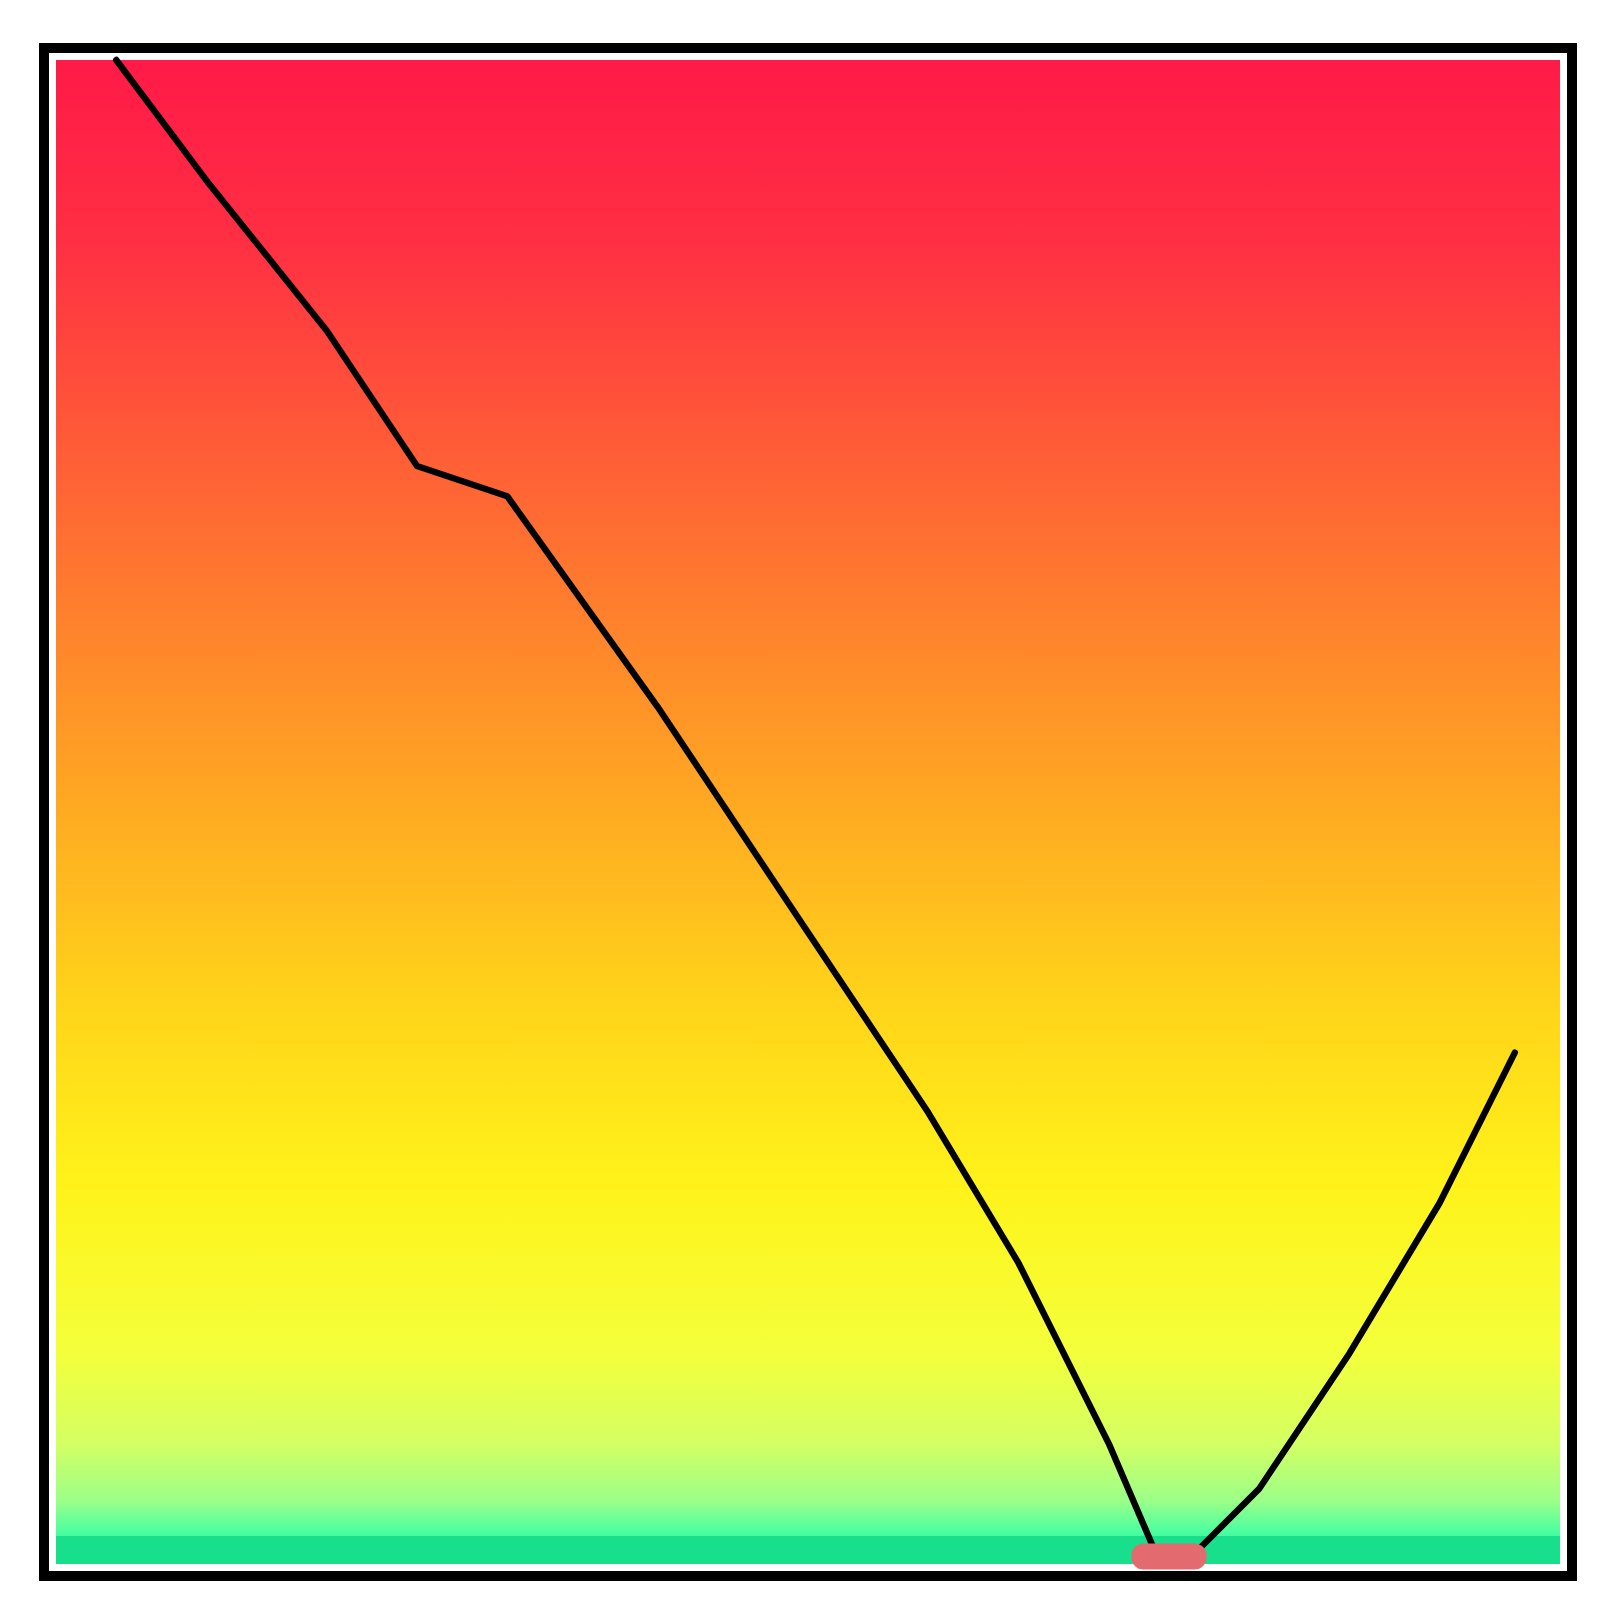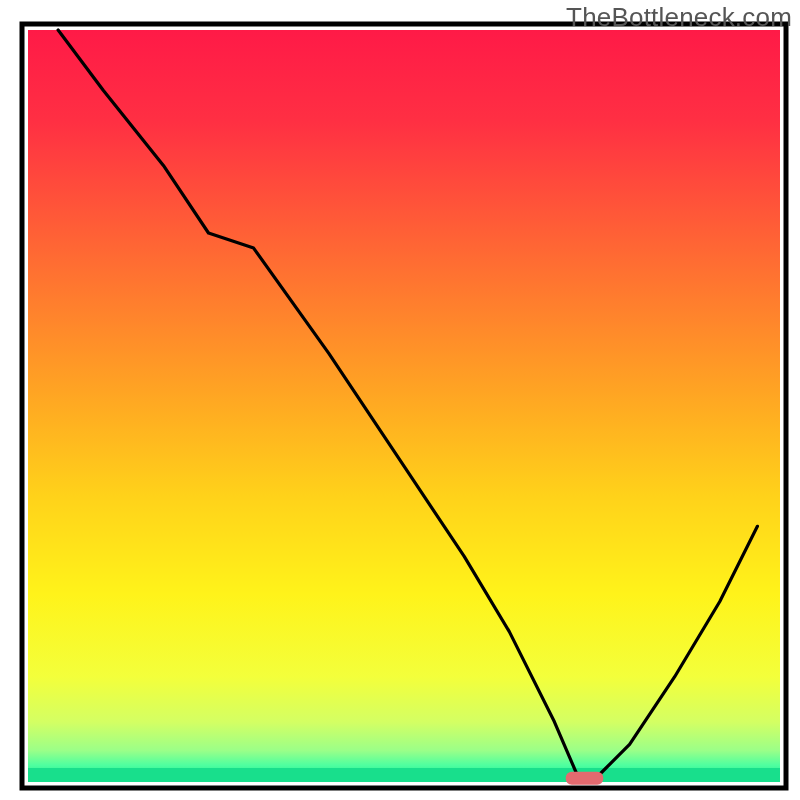--- a/index.html
+++ b/index.html
@@ -30,21 +30,20 @@
     position: absolute;
     left: 0;
     top: 0;
     display: block;
   }
 </style>
 </head>
 <body>
 
 <div class="stage">
-  <div class="watermark">TheBottleneck.com</div>
 
   <svg id="chart-svg" width="800" height="800" viewBox="0 0 800 800">
     <defs>
       <linearGradient id="bg-grad" x1="0" y1="0" x2="0" y2="1">
           <stop offset="0.00%" stop-color="#ff1a47"></stop>
           <stop offset="12.00%" stop-color="#ff2f43"></stop>
           <stop offset="30.00%" stop-color="#ff6a33"></stop>
           <stop offset="48.00%" stop-color="#ffa423"></stop>
           <stop offset="62.00%" stop-color="#ffd21a"></stop>
           <stop offset="75.00%" stop-color="#fff31a"></stop>

